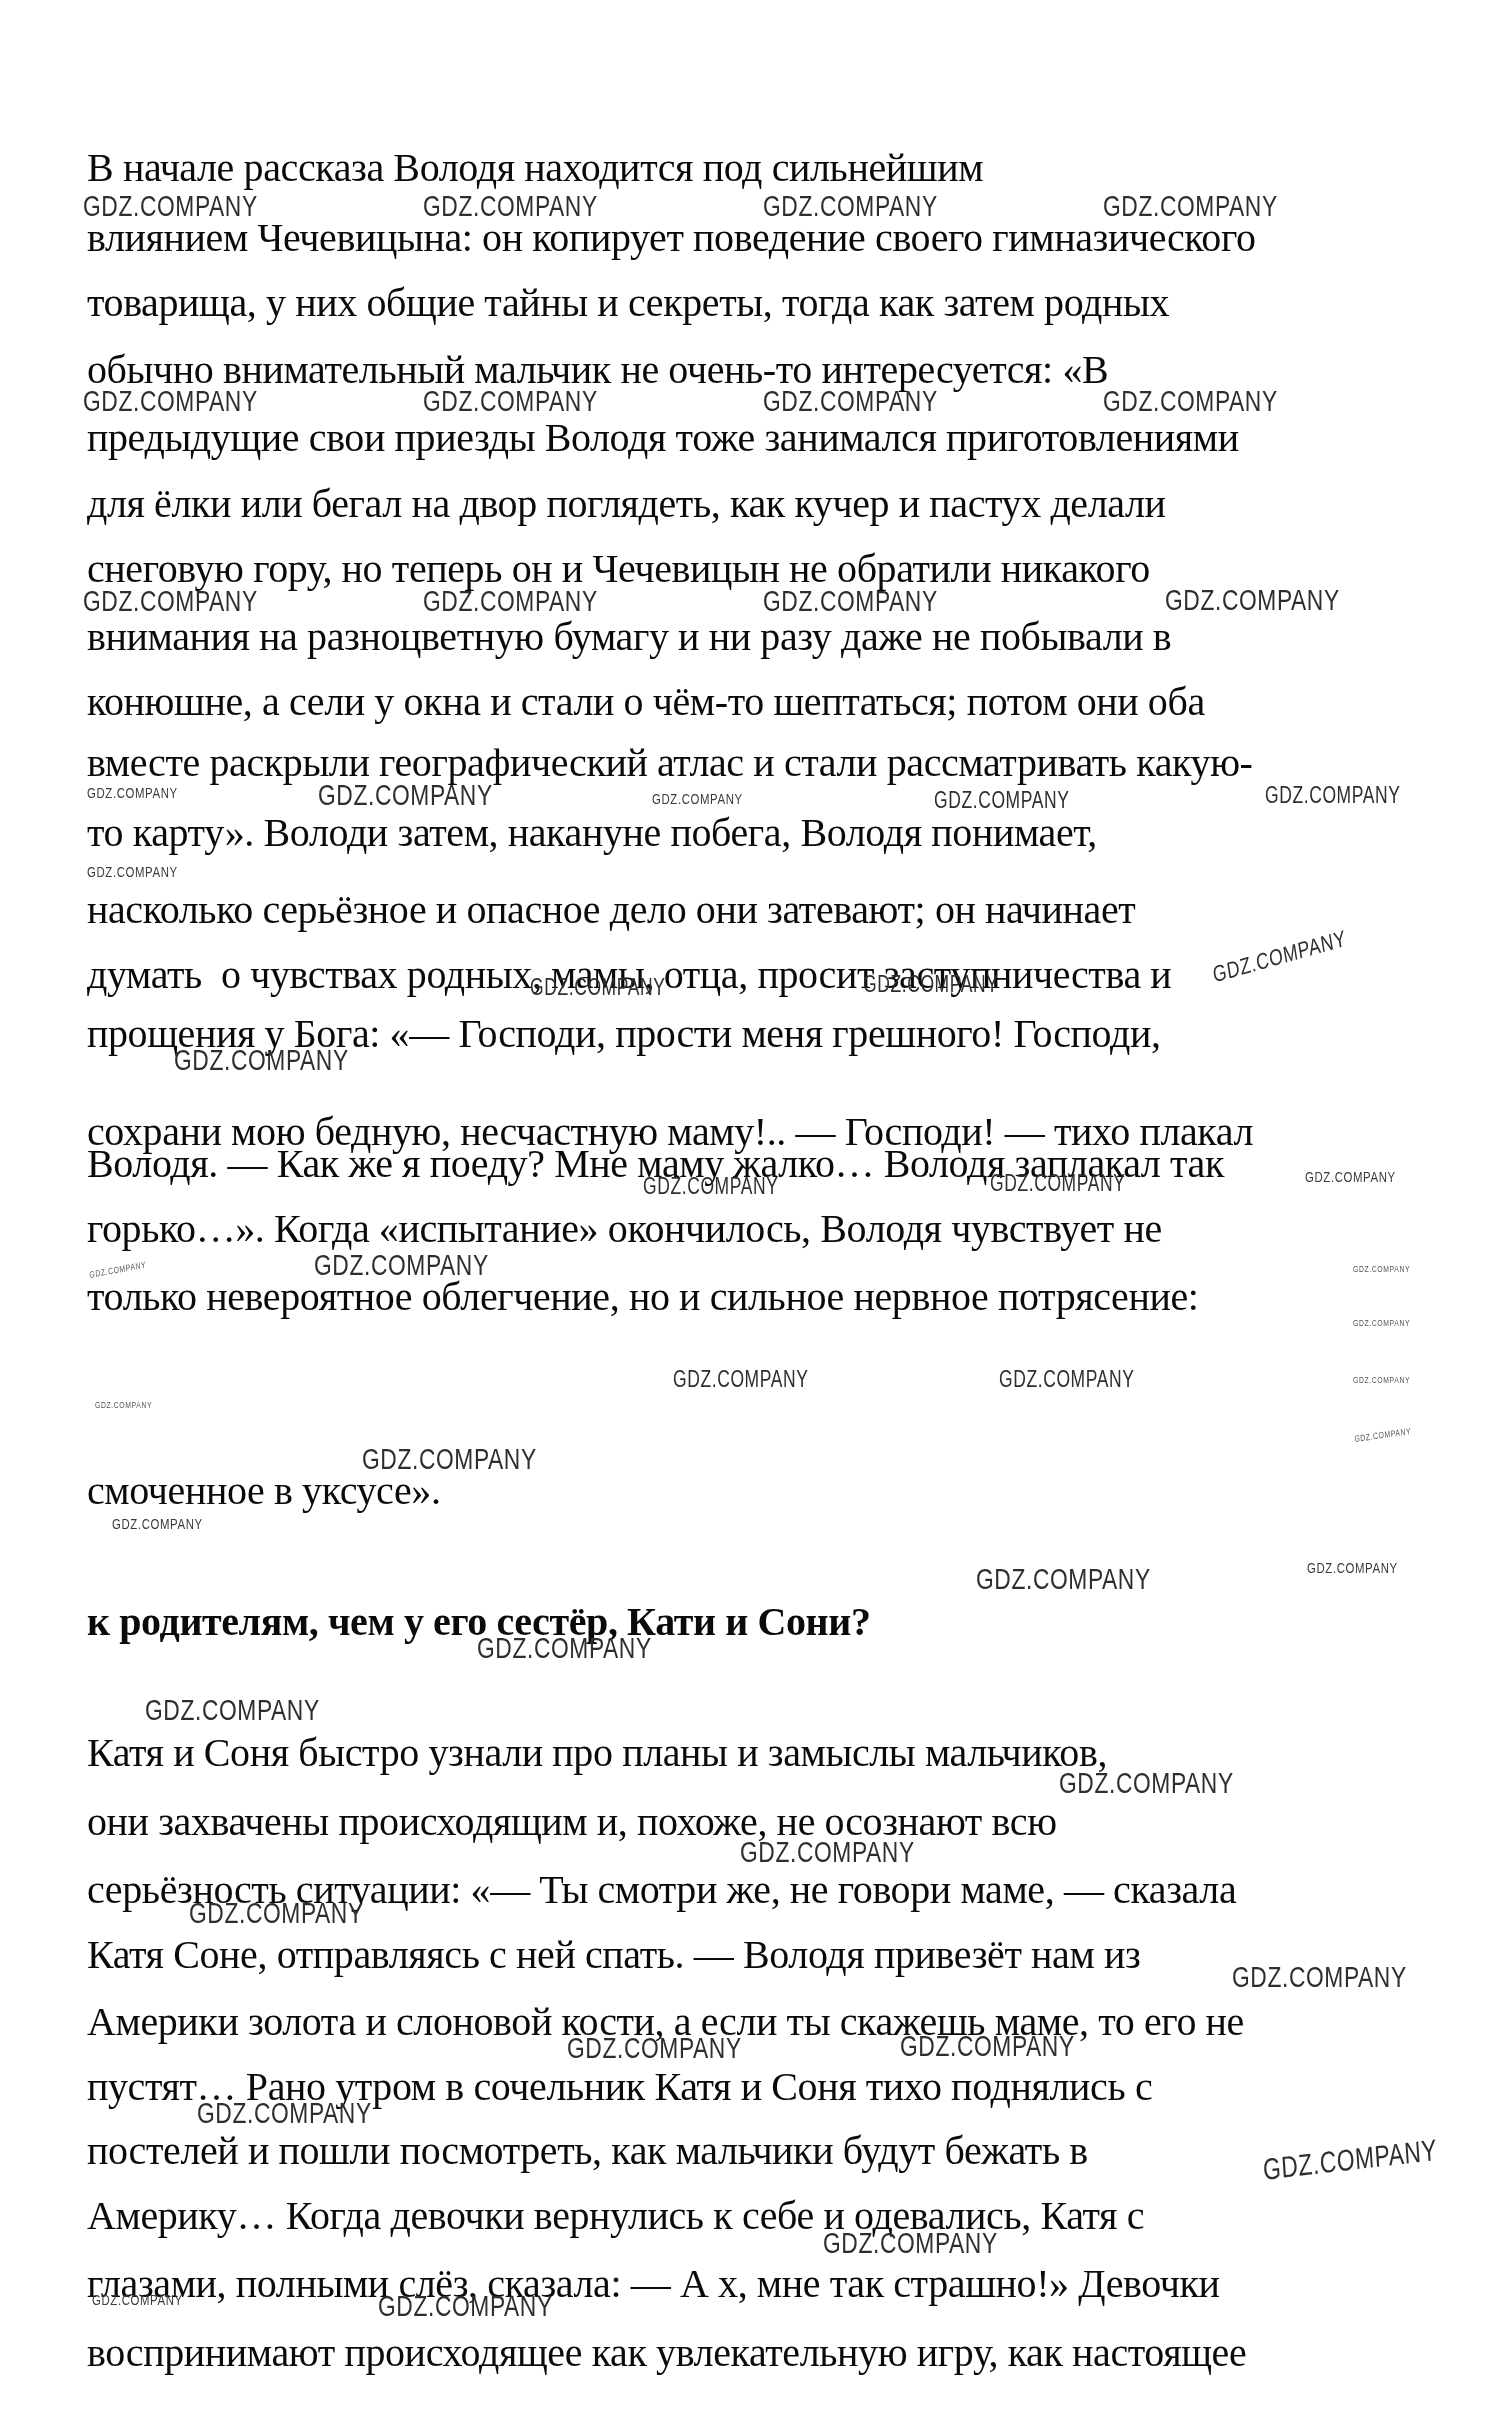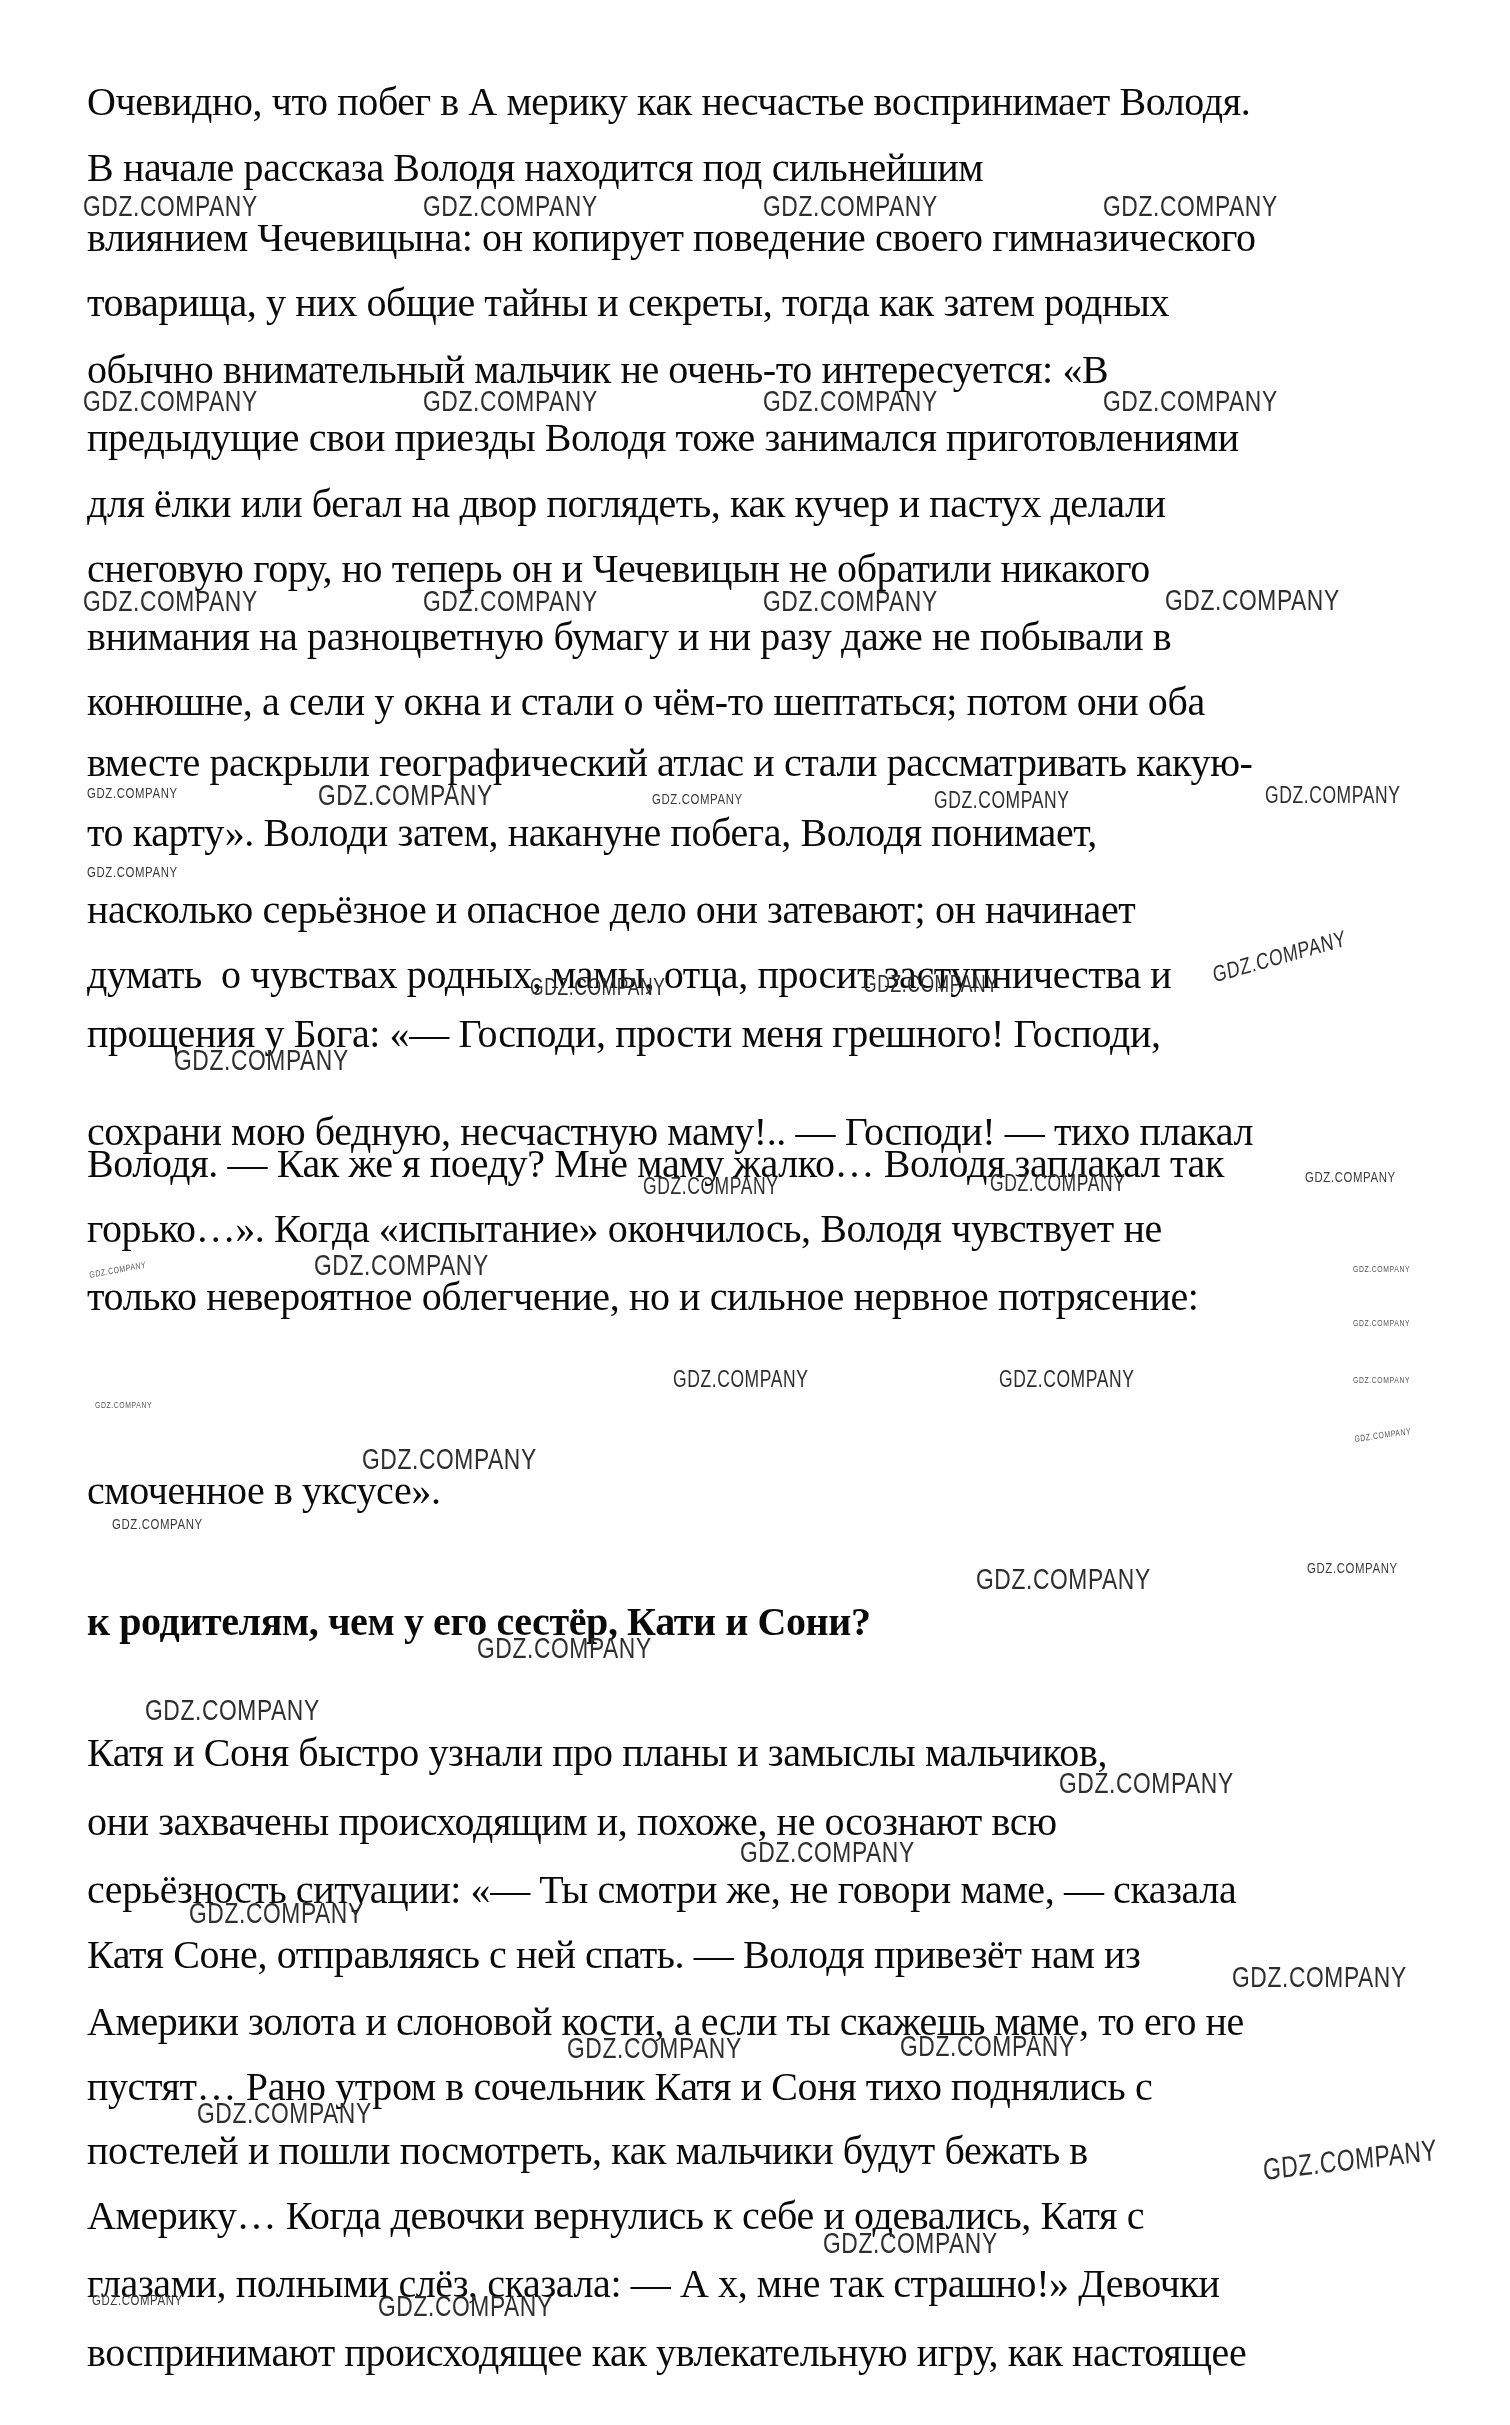--- a/index.html
+++ b/index.html
@@ -41,21 +41,20 @@
   .wm.lg { font-size: 30px; }
   .wm.md { font-size: 23px; }
   .wm.sm { font-size: 15px; color: #3a3a3a; }
   .wm.xs { font-size: 9px; color: #555555; }
 </style>
 </head>
 <body>
 
 <div class="page">
 
-  <div class="line" style="top:82px">Очевидно, что побег в А мерику как несчастье воспринимает Володя.</div>
   <div class="line" style="top:218px">влиянием Чечевицына: он копирует поведение своего гимназического</div>
   <div class="line" style="top:148px">В начале рассказа Володя находится под сильнейшим</div>
   <div class="line" style="top:283px">товарища, у них общие тайны и секреты, тогда как затем родных</div>
   <div class="line" style="top:350px">обычно внимательный мальчик не очень-то интересуется: «В</div>
   <div class="line" style="top:418px">предыдущие свои приезды Володя тоже занимался приготовлениями</div>
   <div class="line" style="top:484px">для ёлки или бегал на двор поглядеть, как кучер и пастух делали</div>
   <div class="line" style="top:549px">снеговую гору, но теперь он и Чечевицын не обратили никакого</div>
   <div class="line" style="top:617px">внимания на разноцветную бумагу и ни разу даже не побывали в</div>
   <div class="line" style="top:682px">конюшне, а сели у окна и стали о чём-то шептаться; потом они оба</div>
   <div class="line" style="top:743px">вместе раскрыли географический атлас и стали рассматривать какую-</div>

